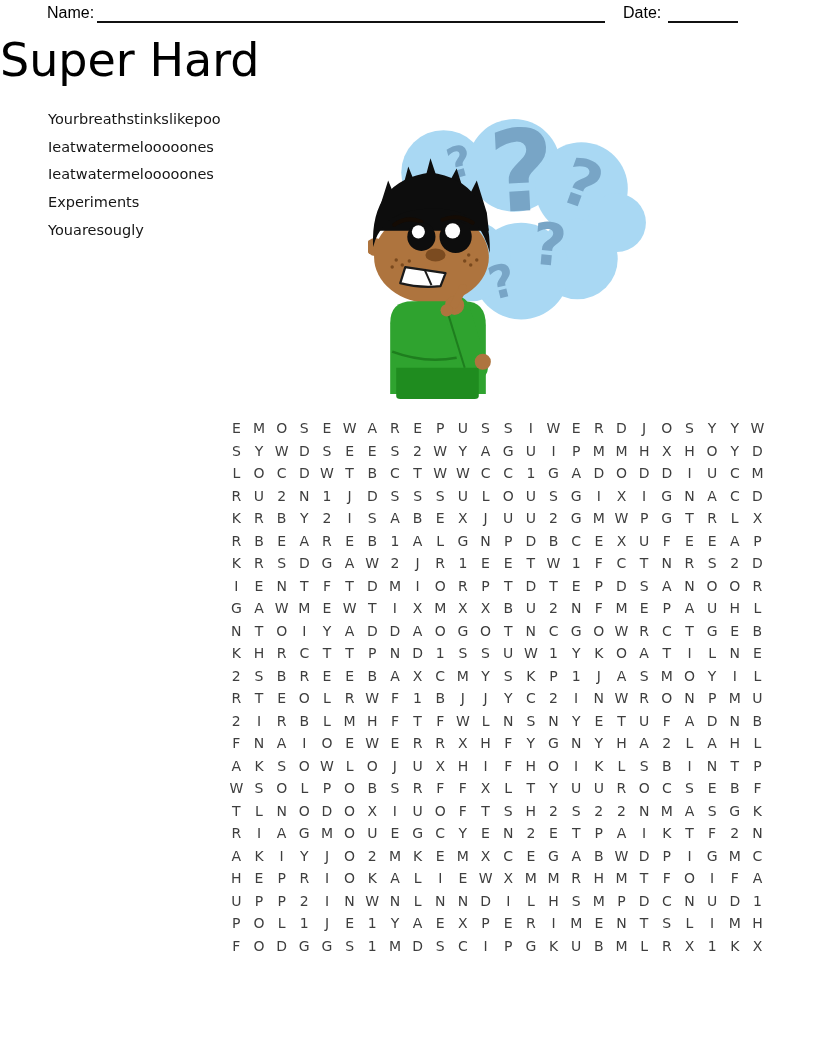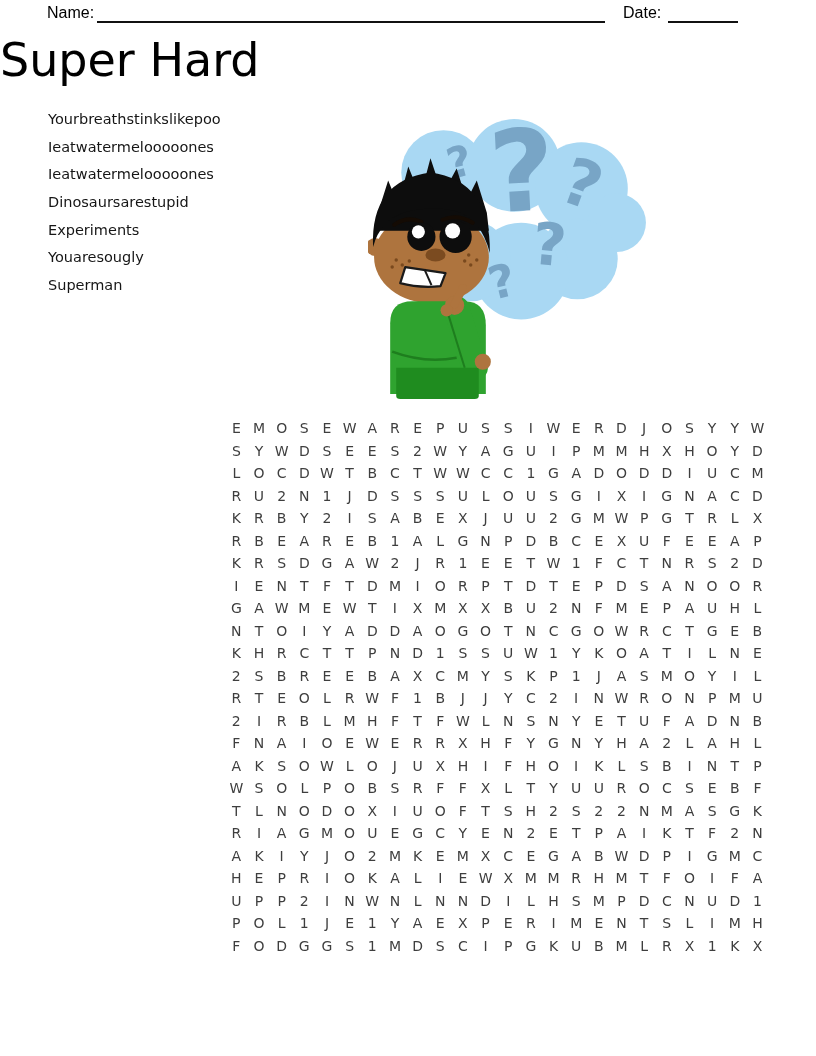--- a/index.html
+++ b/index.html
@@ -43,24 +43,22 @@
   <div class="name-underline"></div>
   <div class="date-label">Date:</div>
   <div class="date-underline"></div>
 
   <div class="title">Super Hard</div>
 
   <div class="word-list">
       <div class="word-item">Yourbreathstinkslikepoo</div>
       <div class="word-item">Ieatwatermelooooones</div>
       <div class="word-item">Ieatwatermelooooones</div>
-      <div class="word-item">Dinosaursarestupid</div>
       <div class="word-item">Experiments</div>
       <div class="word-item">Youaresougly</div>
-      <div class="word-item">Superman</div>
     </div>
 
   <svg class="illustration" viewBox="0 0 283 290" xmlns="http://www.w3.org/2000/svg">
 
     <g fill="#A9D8F3">
       <circle cx="75" cy="62" r="42"></circle>
       <circle cx="145" cy="55" r="46"></circle>
       <circle cx="212" cy="78" r="46"></circle>
       <circle cx="247" cy="112" r="29"></circle>
       <circle cx="208" cy="148" r="40"></circle>

